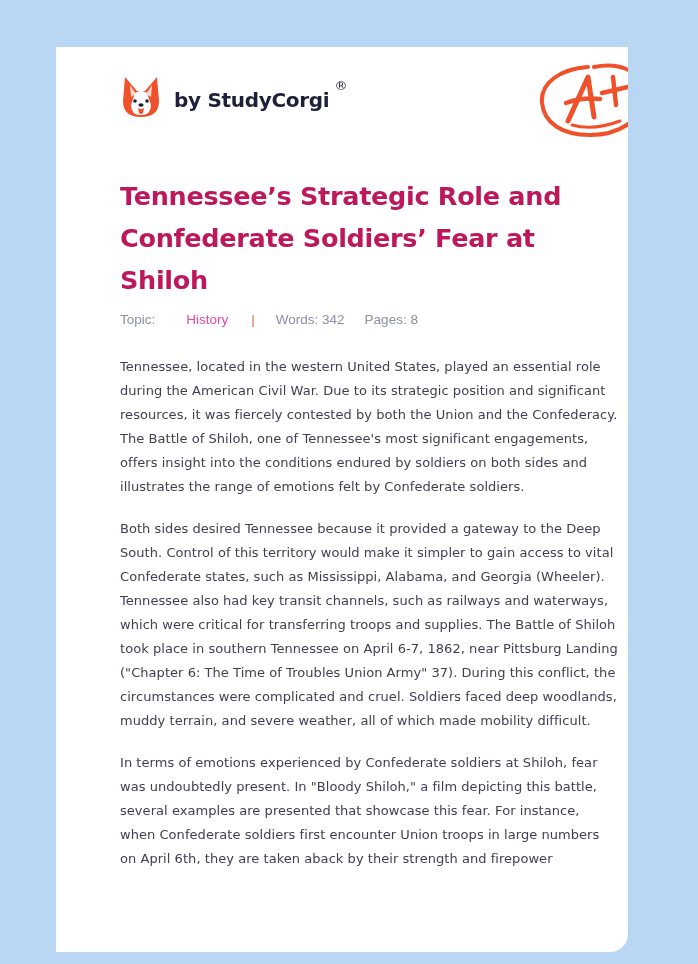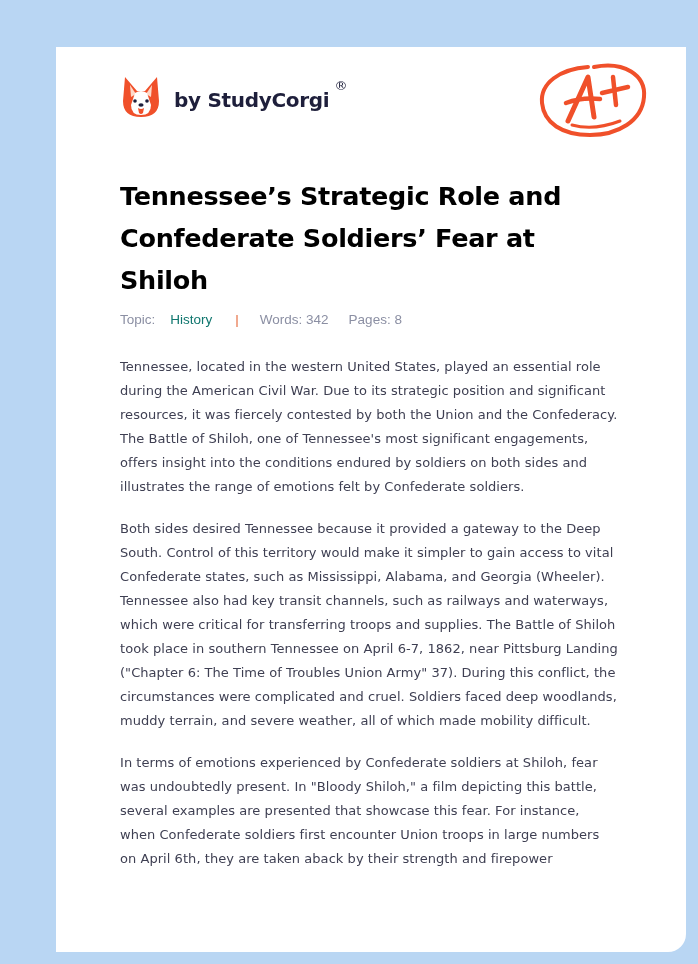--- a/index.html
+++ b/index.html
@@ -11,21 +11,21 @@
     height: 964px;
     background: #b9d6f3;
     position: relative;
     overflow: hidden;
     font-family: "Liberation Sans", sans-serif;
   }
   .card {
     position: absolute;
     left: 56px;
     top: 47px;
-    width: 630px;
+    width: 572px;
     height: 905px;
     background: #ffffff;
     border-radius: 0 0 18px 0;
     overflow: hidden;
   }
   .logo {
     position: absolute;
     left: 65px;
     top: 28px;
     display: flex;
@@ -57,36 +57,36 @@
   .title {
     position: absolute;
     left: 64px;
     top: 128px;
     width: 470px;
     margin: 0;
     font-family: "DejaVu Sans", sans-serif;
     font-weight: bold;
     font-size: 25.5px;
     line-height: 42px;
-    color: #000000;
+    color: #be185d;
     letter-spacing: -0.3px;
   }
   .meta {
     position: absolute;
     left: 64px;
     top: 265px;
     font-size: 13.5px;
     color: #8b8fa3;
     display: flex;
     align-items: center;
     gap: 11px;
   }
   .meta .topic-val {
-    color: #0f766e;
-    margin-left: 4px;
+    color: #ec4899;
+    margin-left: 20px;
   }
   .meta .sep {
     color: #e5693b;
     margin: 0 10px 0 12px;
   }
   .meta .pages {
     margin-left: 9px;
   }
   .body {
     position: absolute;

